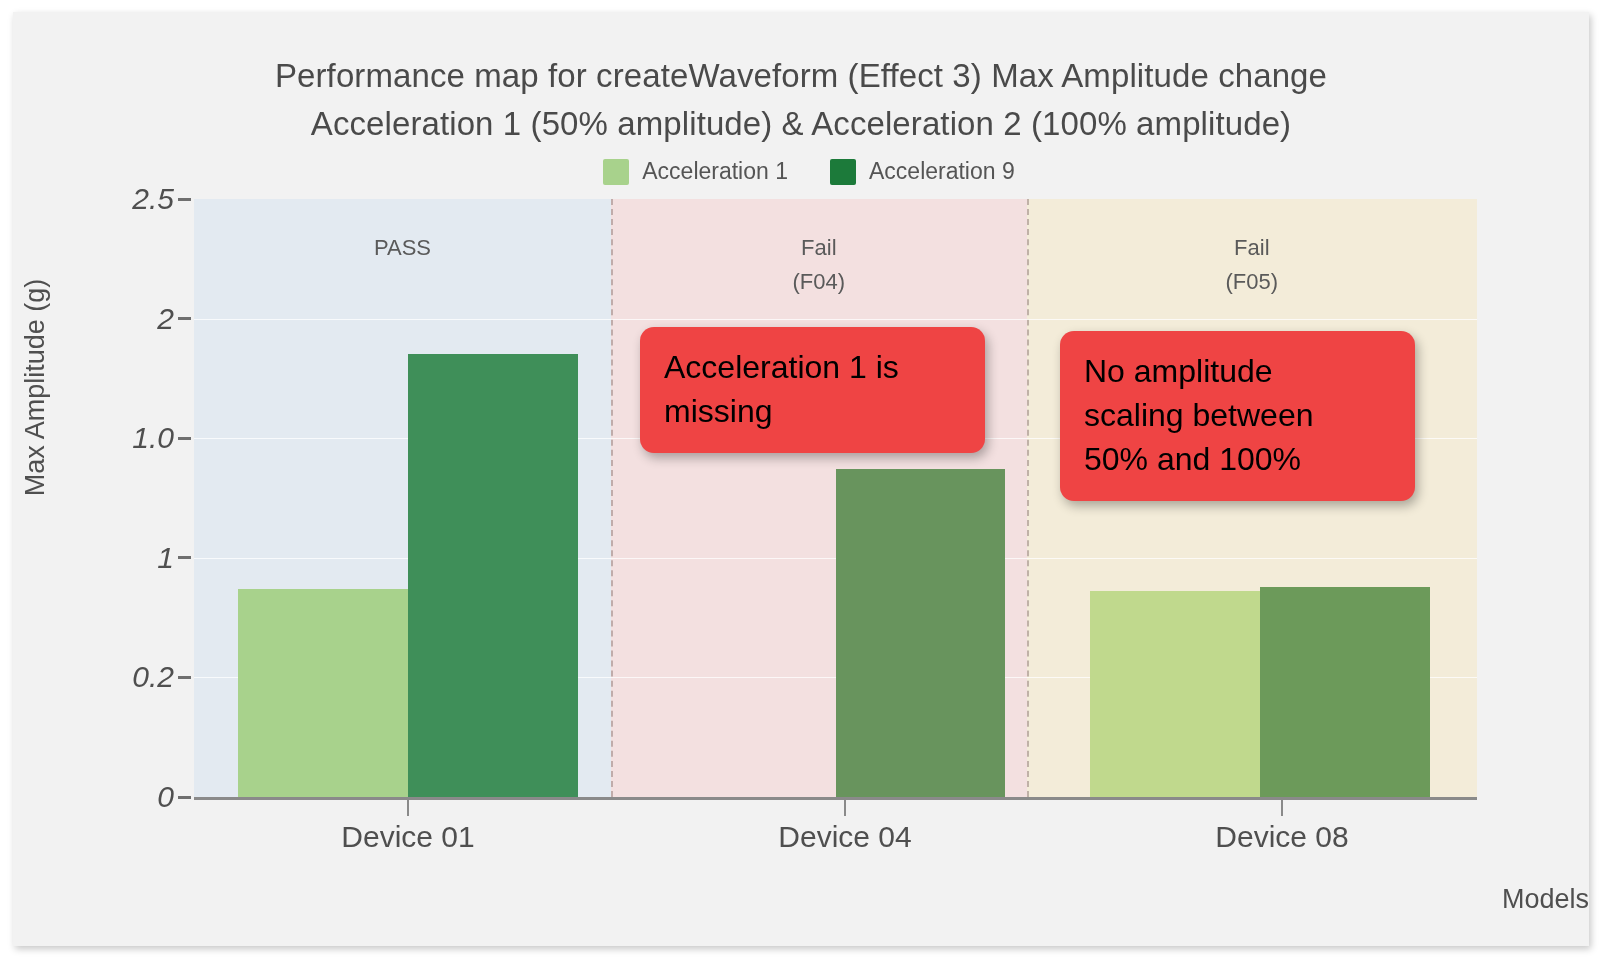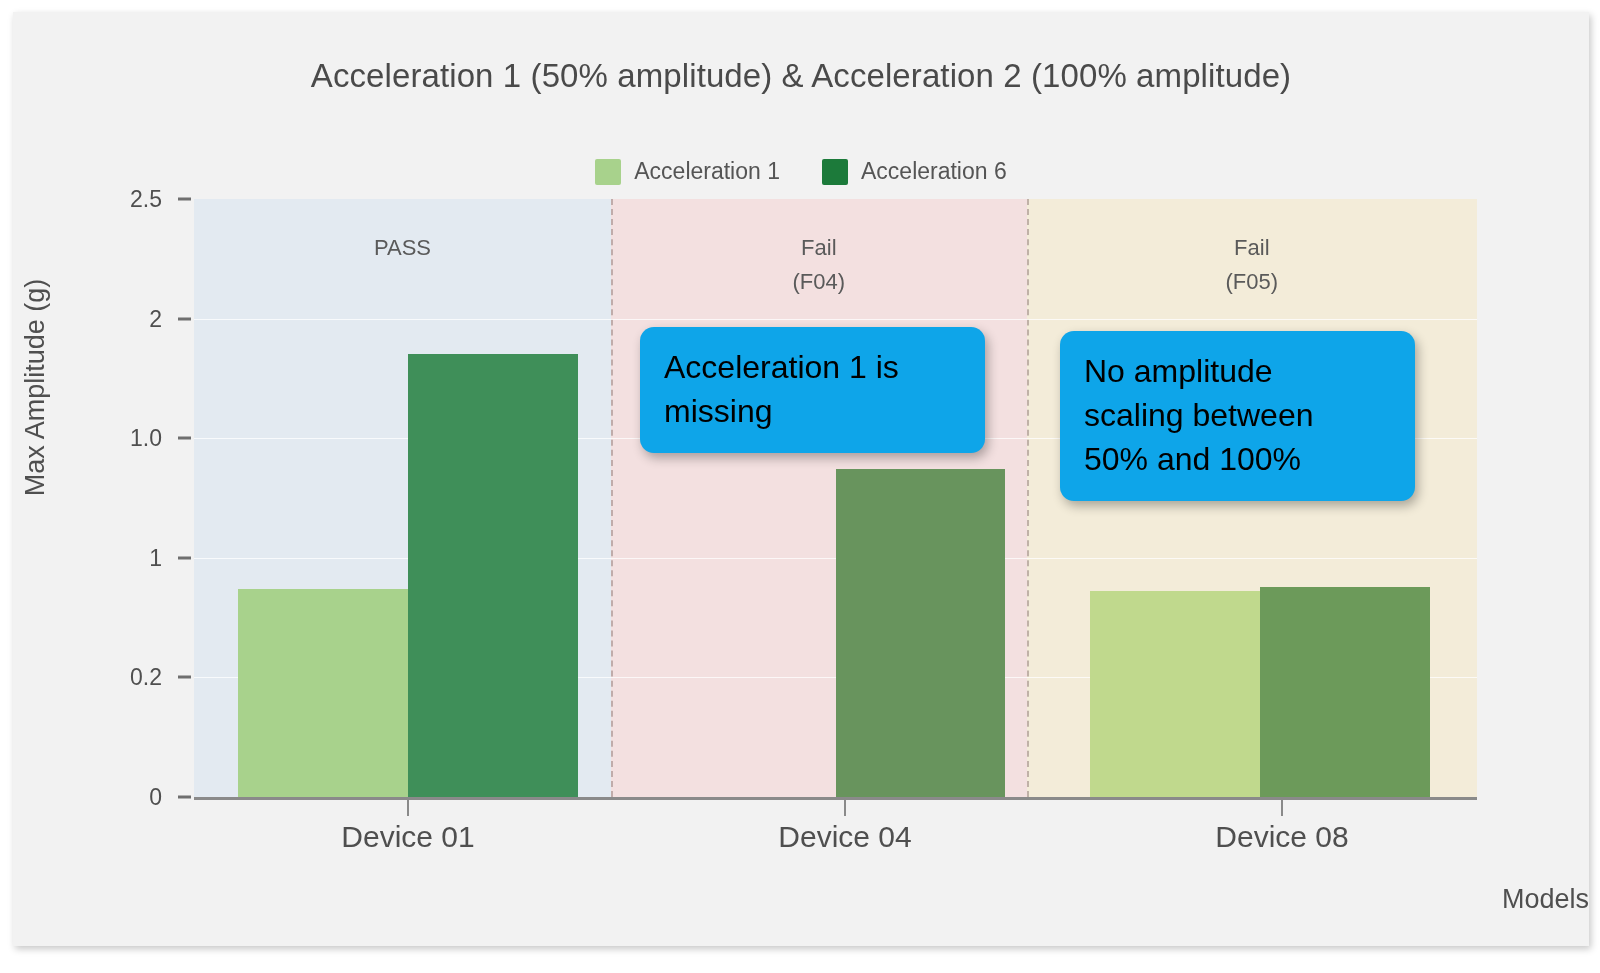--- a/index.html
+++ b/index.html
@@ -28,21 +28,21 @@
     color: #4a4a4a;
     font-size: 33px;
     line-height: 1.45;
     letter-spacing: 0.1px;
   }
   .title-line { display: block; white-space: nowrap; }
 
   
   #legend {
     position: absolute;
-    left: 0; top: 146px;
+    left: 8px; top: 146px;
     width: 100%;
     display: flex;
     justify-content: center;
     align-items: center;
     gap: 42px;
   }
   .legend-item { display: flex; align-items: center; gap: 13px; }
   .legend-swatch { width: 26px; height: 26px; border-radius: 2px; }
   .legend-label { font-size: 23px; color: #555; }
 
@@ -100,24 +100,25 @@
     left: 181px; top: 785px;
     width: 1283px; height: 3px;
     background: #8a8a8a;
   }
   .y-tick {
     position: absolute;
     right: 0;
     display: flex;
     align-items: center;
     justify-content: flex-end;
-    gap: 16px;
-    color: #4f4f4f;
-    font-size: 23px;
+    gap: 4px;
+    color: #4f4f4f;
+    font-size: 30px;
     transform: translateY(-50%);
+    font-style: italic;
   }
   .y-tick-dash { display: inline-block; width: 13px; height: 3px; background: #6f6f6f; }
   #y-ticks { position: absolute; left: 60px; top: 187px; width: 118px; height: 598px; }
 
   #y-axis-title {
     position: absolute;
     left: -178px; top: 360px;
     width: 400px;
     text-align: center;
     color: #4f4f4f;
@@ -145,47 +146,48 @@
     left: 0; top: 872px;
     width: 1576px;
     text-align: right;
     color: #4f4f4f;
     font-size: 27px;
   }
 
   
   .callout {
     position: absolute;
-    background: #0ea5e9;
+    background: #ef4444;
     border-radius: 14px;
     box-shadow: 3px 5px 11px rgba(0,0,0,0.30);
     color: #000;
     font-size: 32px;
     line-height: 1.38;
     padding: 18px 24px 20px 24px;
     white-space: pre-line;
   }
 </style>
 </head>
 <body>
 
 <div id="card">
 
   <div id="title-block">
+    <span class="title-line">Performance map for createWaveform (Effect 3) Max Amplitude change</span>
     <span class="title-line">Acceleration 1 (50% amplitude) &amp; Acceleration 2 (100% amplitude)</span>
   </div>
 
   <div id="legend">
     <div class="legend-item">
       <span class="legend-swatch" style="background:#a8d28c"></span>
       <span class="legend-label">Acceleration 1</span>
     </div>
     <div class="legend-item">
       <span class="legend-swatch" style="background:#1c7a3a"></span>
-      <span class="legend-label">Acceleration 6</span>
+      <span class="legend-label">Acceleration 9</span>
     </div>
   </div>
 
   <div id="plot-wrap">
 
     <div id="y-axis-title">Max Amplitude (g)</div>
 
     <div id="y-ticks">
       <div class="y-tick" style="top:0%">
         <span>2.5</span>

